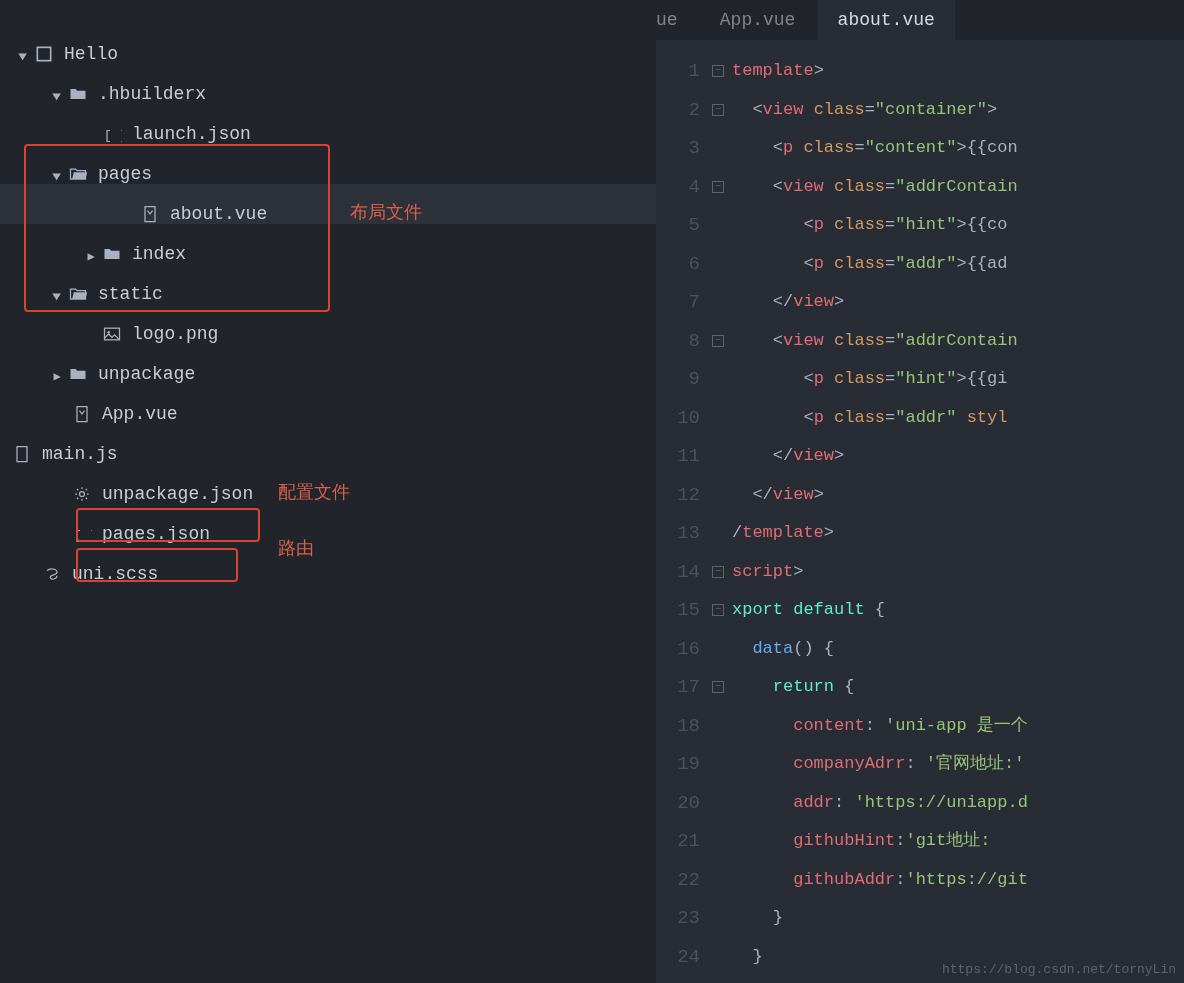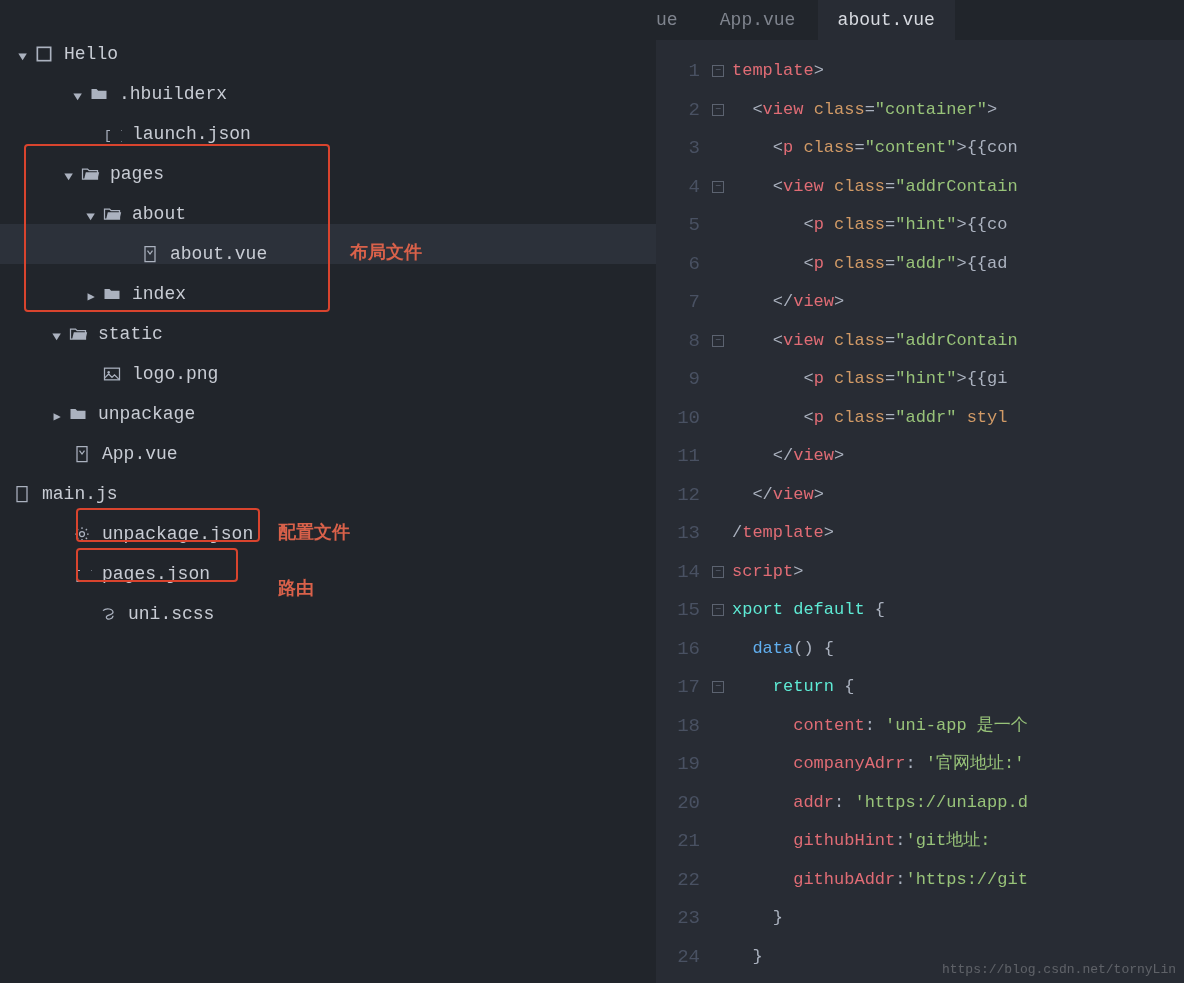--- a/index.html
+++ b/index.html
@@ -27,21 +27,21 @@
   color:#c8ccd4;
   position:relative;
 }
 .tree-row.selected { background:#2c313a; }
 .arrow { width:18px; display:inline-block; text-align:center; color:#abb2bf; font-size:14px; }
 .arrow.open::before { content:"\25BC"; font-size:12px; display:inline-block; transform:scaleX(1.2); }
 .arrow.closed::before { content:"\25B6"; font-size:12px; }
 .ticon { width:24px; display:inline-flex; align-items:center; justify-content:center; margin-right:8px; }
 .ticon svg { width:20px; height:20px; }
 .label { white-space:nowrap; }
-.note { color:#d9614a; font-size:18px;font-weight:bold; }
+.note { color:#d9614a; font-size:18px; }
 .red-box { position:absolute; border:2px solid #d9442e; border-radius:4px; pointer-events:none; }
 
 .editor-area {
   flex:1;
   display:flex;
   flex-direction:column;
   background:#282c34;
   min-width:0;
 }
 .tabs {
@@ -114,60 +114,50 @@
   <div class="tree-row" style="padding-left:14px">
     <span class="arrow open"></span>
     <span class="ticon">
       <svg viewBox="0 0 24 24">
           <rect x="4" y="4" width="16" height="16" fill="none" stroke="#abb2bf" stroke-width="2"></rect>
         </svg>
     </span>
     <span class="label">Hello</span>
   </div>
 
-  <div class="tree-row" style="padding-left:69px">
+  <div class="tree-row" style="padding-left:48px">
     <span class="arrow open"></span>
     <span class="ticon">
       <svg viewBox="0 0 24 24">
           <path d="M3 6h6l2 2h10v10H3z" fill="#abb2bf"></path>
         </svg>
     </span>
     <span class="label">.hbuilderx</span>
   </div>
 
   <div class="tree-row" style="padding-left:100px">
     <span class="ticon">
       <svg viewBox="0 0 24 24">
           <text x="2" y="18" fill="#abb2bf" font-size="16">[ ]</text>
         </svg>
     </span>
     <span class="label">launch.json</span>
   </div>
 
-  <div class="tree-row" style="padding-left:60px">
+  <div class="tree-row" style="padding-left:48px">
     <span class="arrow open"></span>
     <span class="ticon">
       <svg viewBox="0 0 24 24">
           <path d="M3 6h6l2 2h10v10H3z" fill="none" stroke="#abb2bf" stroke-width="1.5"></path>
           <path d="M5 18l2-8h16l-2 8z" fill="#abb2bf"></path>
         </svg>
     </span>
     <span class="label">pages</span>
   </div>
 
-  <div class="tree-row" style="padding-left:82px">
-    <span class="arrow open"></span>
-    <span class="ticon">
-      <svg viewBox="0 0 24 24">
-          <path d="M3 6h6l2 2h10v10H3z" fill="none" stroke="#abb2bf" stroke-width="1.5"></path>
-          <path d="M5 18l2-8h16l-2 8z" fill="#abb2bf"></path>
-        </svg>
-    </span>
-    <span class="label">about</span>
-  </div>
 
   <div class="tree-row selected" style="padding-left:138px">
     <span class="ticon">
       <svg viewBox="0 0 24 24">
           <path d="M6 3h12v18H6z" fill="none" stroke="#abb2bf" stroke-width="1.5"></path>
           <path d="M9 8l3 4 3-4" fill="none" stroke="#abb2bf" stroke-width="1.5"></path>
         </svg>
     </span>
     <span class="label">about.vue</span>
     <span class="note" style="position:absolute;left:350px">布局文件</span>
@@ -248,21 +238,21 @@
   <div class="tree-row" style="padding-left:70px">
     <span class="ticon">
       <svg viewBox="0 0 24 24">
           <text x="2" y="18" fill="#abb2bf" font-size="16">[ ]</text>
         </svg>
     </span>
     <span class="label">pages.json</span>
     <span class="note" style="position:absolute;left:278px;top:32px">路由</span>
   </div>
 
-  <div class="tree-row" style="padding-left:96px">
+  <div class="tree-row" style="padding-left:40px">
     <span class="ticon">
       <svg viewBox="0 0 24 24">
           <path d="M6 8c4-4 12-2 12 2s-8 2-8 6 8 2 8-2" fill="none" stroke="#abb2bf" stroke-width="1.5"></path>
         </svg>
     </span>
     <span class="label">uni.scss</span>
   </div>
 
   <div class="red-box" style="left:24px;top:144px;width:306px;height:168px"></div>
   <div class="red-box" style="left:76px;top:508px;width:184px;height:34px"></div>

